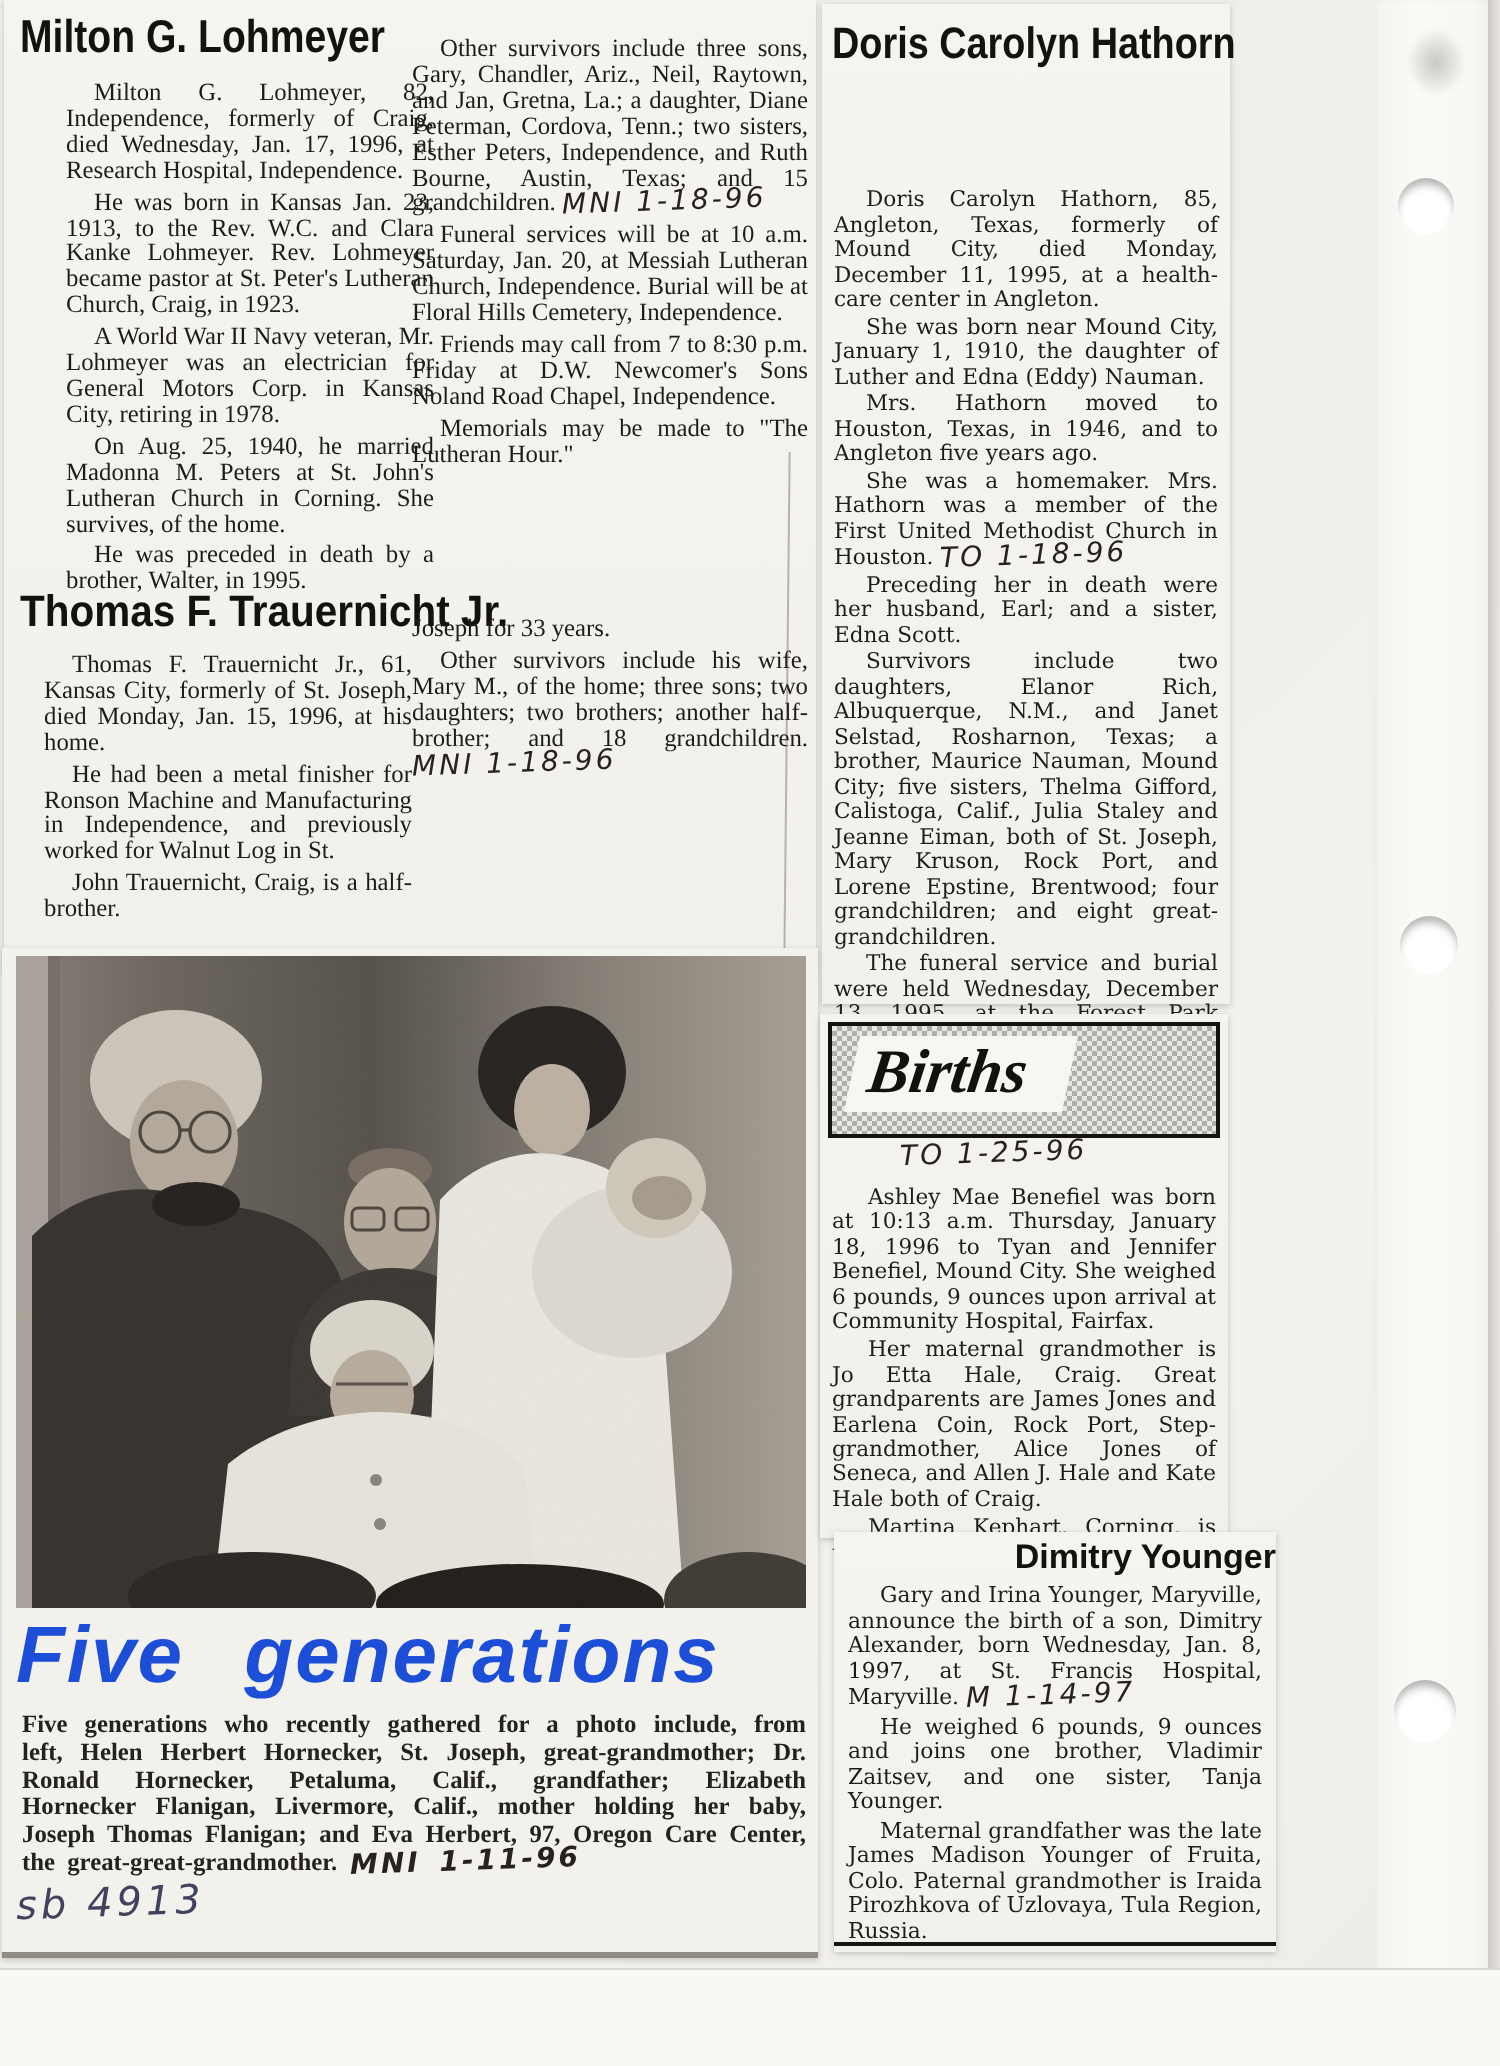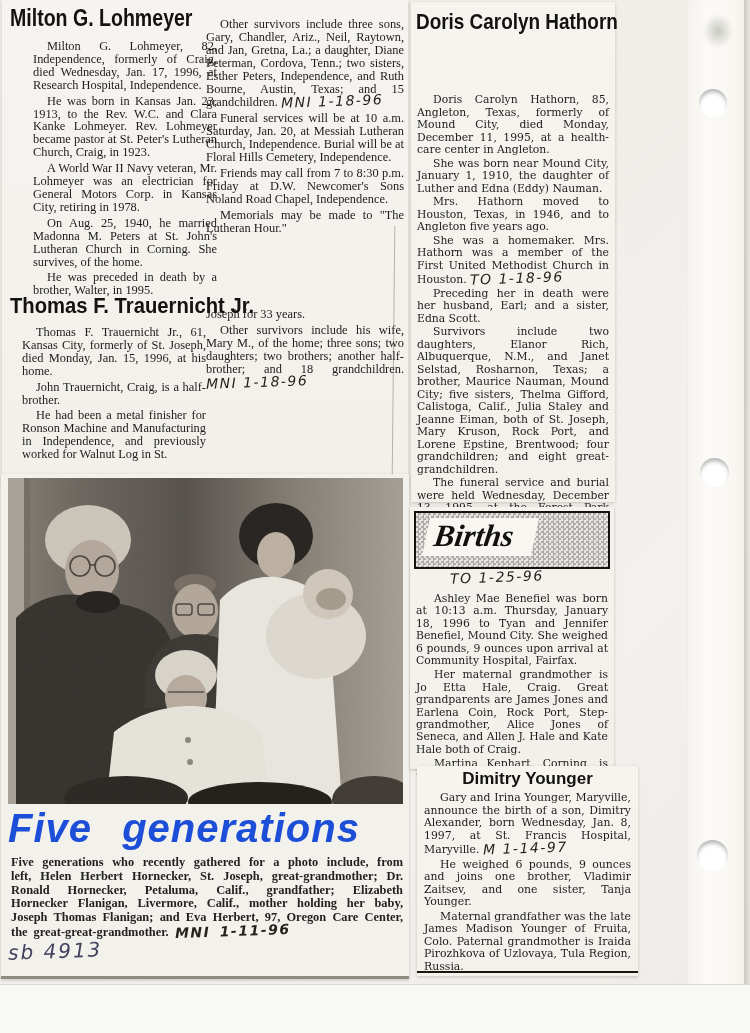--- a/index.html
+++ b/index.html
@@ -33,21 +33,21 @@
   
   .clip-births{left:410px;top:507px;width:204px;height:262px;background:linear-gradient(180deg,#f4f3ee,#f1f0ea);}
   .births-box{position:absolute;left:4px;top:4px;width:192px;height:54px;border:2px solid #151310;background:#dddcd8 repeating-conic-gradient(#aeadaa 0% 25%,#e7e6e1 0% 50%);background-size:5px 5px;}
   .births-word{display:inline-block;margin:5px 0 0 10px;background:#f7f6f1;transform:skewX(-12deg);padding:0 22px 2px 8px;}
   .births-word span{display:inline-block;transform:skewX(4deg);font-family:"Liberation Serif",serif;font-style:italic;font-weight:bold;font-size:31px;color:#121110;}
   .b-note{position:absolute;left:40px;top:62px;}
   .b-body{position:absolute;left:6px;top:86px;width:192px;font-family:"DejaVu Serif",serif;font-size:10.8px;line-height:12.4px;}
   .b-body p{margin:0 0 2px 0;text-indent:18px;text-align:justify;}
   
   .clip-dimitry{left:417px;top:766px;width:221px;height:210px;background:linear-gradient(180deg,#f5f4ef,#f2f1ec);}
-  .y-headline{position:absolute;left:0;top:3px;width:100%;text-align:center;font-family:"Liberation Sans",sans-serif;font-weight:bold;font-size:17px;color:#131210;}
+  .y-headline{position:absolute;left:0;top:3px;width:100%;text-align:right;font-family:"Liberation Sans",sans-serif;font-weight:bold;font-size:17px;color:#131210;}
   .y-body{position:absolute;left:7px;top:26px;width:207px;font-family:"DejaVu Serif",serif;font-size:10.9px;line-height:12.5px;}
   .y-body p{margin:0 0 2px 0;text-indent:16px;text-align:justify;}
   .y-rule{position:absolute;left:0;bottom:3px;width:100%;height:2px;background:#17150f;}
   
   .hand{font-family:"DejaVu Sans",sans-serif;font-style:italic;font-size:14px;letter-spacing:1.5px;color:#26231f;display:inline-block;transform:rotate(-2deg);text-indent:0;white-space:nowrap;}
   .sb-num{position:absolute;left:8px;top:939px;font-family:"DejaVu Sans",sans-serif;font-style:italic;font-size:20px;letter-spacing:2px;color:#41435e;transform:rotate(-2deg);}
   
   .binder-strip{position:absolute;left:687px;top:0;width:60px;height:1033px;background:linear-gradient(90deg,#f4f3ee 0%,#fbfaf6 35%,#f8f7f2 80%,#efeee8 100%);box-shadow:inset 1px 0 2px rgba(0,0,0,.04);}
   .hole{position:absolute;border-radius:50%;background:#ffffff;box-shadow:inset 0 4px 4px -1px rgba(0,0,0,.3),inset 0 -1px 2px rgba(255,255,255,.9);}
   .hole1{left:699px;top:89px;width:28px;height:28px;}
@@ -81,22 +81,22 @@
     </div>
     <div class="col2top">
       <p><span>Other survivors include three sons, Gary, Chandler, Ariz., Neil, Raytown, and Jan, Gretna, La.; a daughter, Diane Peterman, Cordova, Tenn.; two sisters, Esther Peters, Independence, and Ruth Bourne, Austin, Texas; and 15 grandchildren.</span> <span class="hand">MNI 1-18-96</span></p>
       <p>Funeral services will be at 10 a.m. Saturday, Jan. 20, at Messiah Lutheran Church, Independence. Burial will be at Floral Hills Cemetery, Independence.</p>
       <p>Friends may call from 7 to 8:30 p.m. Friday at D.W. Newcomer's Sons Noland Road Chapel, Independence.</p>
       <p>Memorials may be made to "The Lutheran Hour."</p>
     </div>
     <div class="t-headline">Thomas F. Trauernicht Jr.</div>
     <div class="t-col1">
       <p>Thomas F. Trauernicht Jr., 61, Kansas City, formerly of St. Joseph, died Monday, Jan. 15, 1996, at his home.</p>
+      <p>He had been a metal finisher for Ronson Machine and Manufacturing in Independence, and previously worked for Walnut Log in St.</p>
       <p>John Trauernicht, Craig, is a half-brother.</p>
-      <p>He had been a metal finisher for Ronson Machine and Manufacturing in Independence, and previously worked for Walnut Log in St.</p>
     </div>
     <div class="t-col2">
       <p class="noindent">Joseph for 33 years.</p>
       <p><span>Other survivors include his wife, Mary M., of the home; three sons; two daughters; two brothers; another half-brother; and 18 grandchildren.</span> <span class="hand">MNI 1-18-96</span></p>
     </div>
     <div class="crease"></div>
   </div>
 
   <div class="clip clip-doris">
     <div class="d-headline">Doris Carolyn Hathorn</div>

